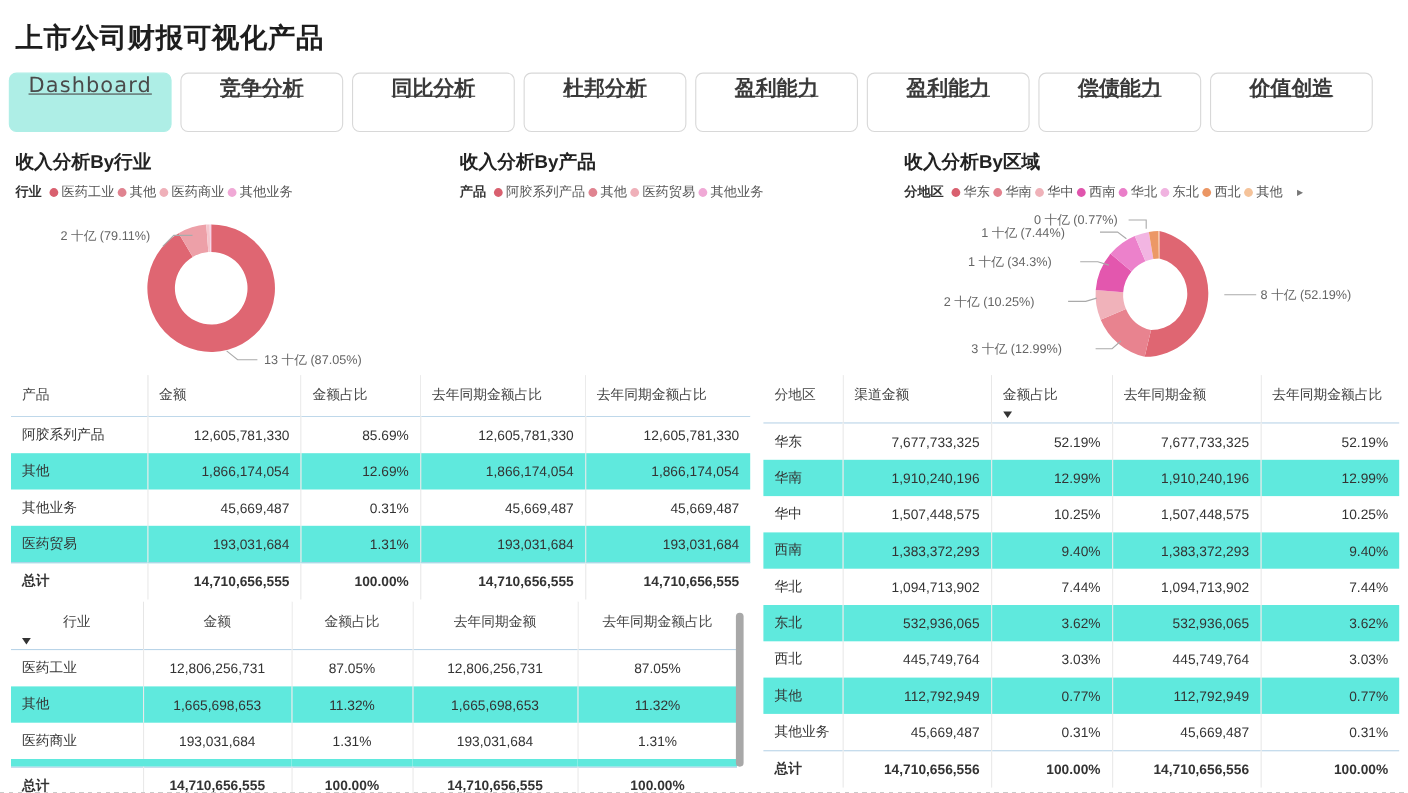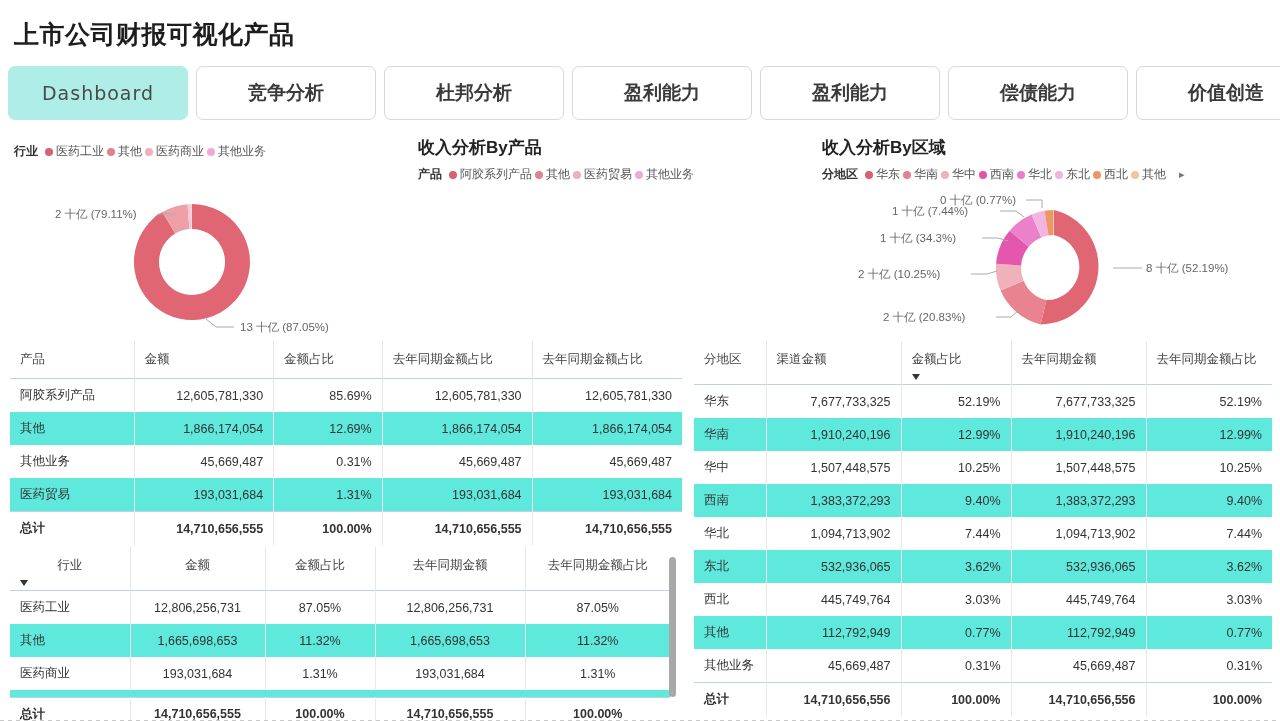--- a/index.html
+++ b/index.html
@@ -18,26 +18,27 @@
     font-size: 25px; font-weight: bold; color: #1d1d1d;
     letter-spacing: 0.5px;
   }
 
   
   .tabbar {
     position: absolute; left: 8px; top: 66px;
     display: flex; gap: 8px;
   }
   .tab {
-    width: 180px; height: 54px;
+    width: 148px; height: 54px;
     border: 1px solid #d8d8d8; border-radius: 7px;
     background: #ffffff;
-    display: flex; align-items: center; justify-content: center;
+    display: flex; align-items: flex-start; justify-content: center;
     font-size: 19px; color: #3a3a3a; font-weight: bold;
     cursor: pointer;
+    text-decoration: underline;
   }
   .tab.active {
     background: #aeeee6; border-color: #aeeee6;
     color: #4a4a4a; font-weight: normal;
     font-family: "DejaVu Sans", sans-serif;
     letter-spacing: 1px;
   }
 
   
   .panel { position: absolute; }
@@ -110,37 +111,41 @@
   <div class="app-title">上市公司财报可视化产品</div>
 
   <div class="tabbar" id="tabbar">
       <div class="tab active">
         <span>Dashboard</span>
       </div>
       <div class="tab">
         <span>竞争分析</span>
       </div>
       <div class="tab">
+        <span>同比分析</span>
+      </div>
+      <div class="tab">
         <span>杜邦分析</span>
       </div>
       <div class="tab">
         <span>盈利能力</span>
       </div>
       <div class="tab">
         <span>盈利能力</span>
       </div>
       <div class="tab">
         <span>偿债能力</span>
       </div>
       <div class="tab">
         <span>价值创造</span>
       </div>
     </div>
 
   <div class="panel" style="left:14px; top:136px;">
+    <div class="panel-title">收入分析By行业</div>
     <div class="legend">
       <span class="legend-field">行业</span>
       <span id="lg-industry" style="display:flex;align-items:center;">
           <span class="legend-item">
             <span class="legend-dot" style="background: rgb(217, 96, 111);"></span>
             <span>医药工业</span>
           </span>
           <span class="legend-item">
             <span class="legend-dot" style="background: rgb(224, 131, 144);"></span>
             <span>其他</span>
@@ -268,21 +273,21 @@
       <path d="M 194,31 L 186,25 L 170,25" fill="none" stroke="#aaa" stroke-width="1"></path>
       <path d="M 178,55 L 168,52 L 152,52" fill="none" stroke="#aaa" stroke-width="1"></path>
       <path d="M 167,85 L 157,88 L 141,88" fill="none" stroke="#aaa" stroke-width="1"></path>
       <path d="M 189,124 L 181,131 L 166,131" fill="none" stroke="#aaa" stroke-width="1"></path>
       <path d="M 283,82 L 295,82 L 312,82" fill="none" stroke="#aaa" stroke-width="1"></path>
     </svg>
     <div class="dlabel" style="left:110px; top:7px;">0 十亿 (0.77%)</div>
     <div class="dlabel" style="left:62px; top:18px;">1 十亿 (7.44%)</div>
     <div class="dlabel" style="left:50px; top:45px;">1 十亿 (34.3%)</div>
     <div class="dlabel" style="left:28px; top:81px;">2 十亿 (10.25%)</div>
-    <div class="dlabel" style="left:53px; top:124px;">2 十亿 (20.83%)</div>
+    <div class="dlabel" style="left:53px; top:124px;">3 十亿 (12.99%)</div>
     <div class="dlabel" style="left:316px; top:75px;">8 十亿 (52.19%)</div>
   </div>
 
   <div class="tbl-panel" style="left:10px; top:341px; width:672px;">
     <table id="tbl-product">
         <thead>
           <tr class="thead-rule">
             <th style="width: 120px;"><span>产品</span></th>
             <th style="width: 135px; text-align: left;"><span>金额</span></th>
             <th style="width: 105px; text-align: left;"><span>金额占比</span></th>

